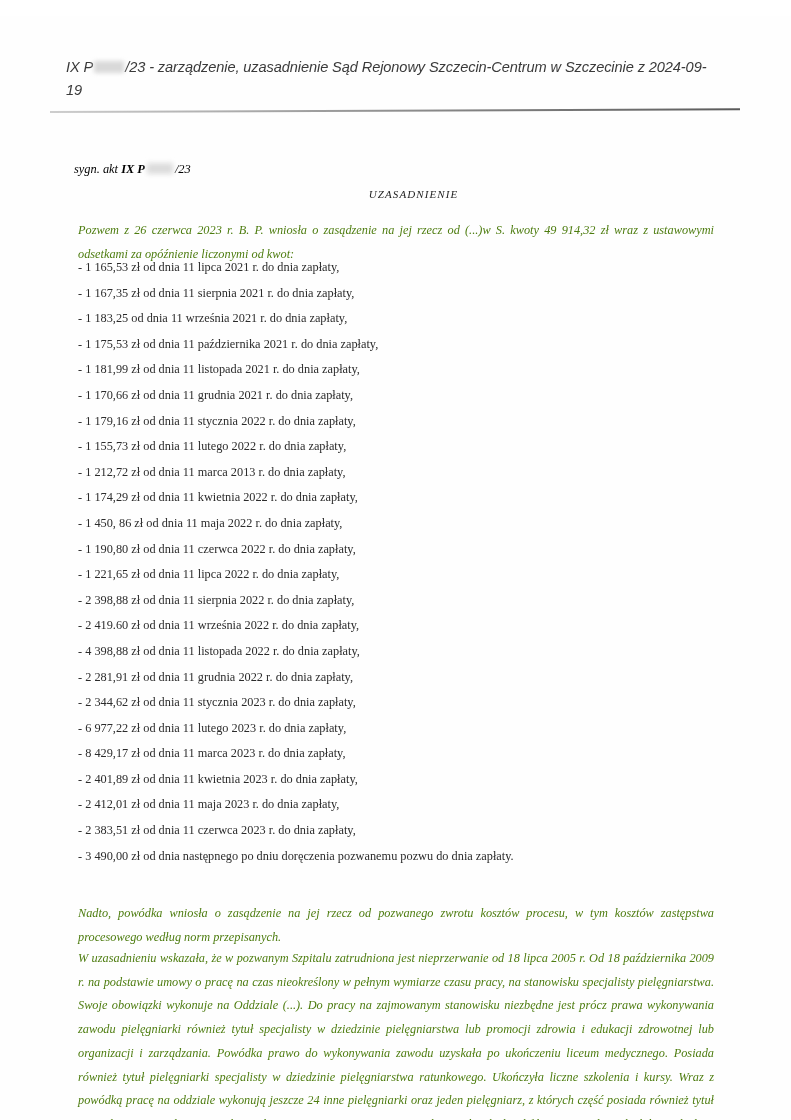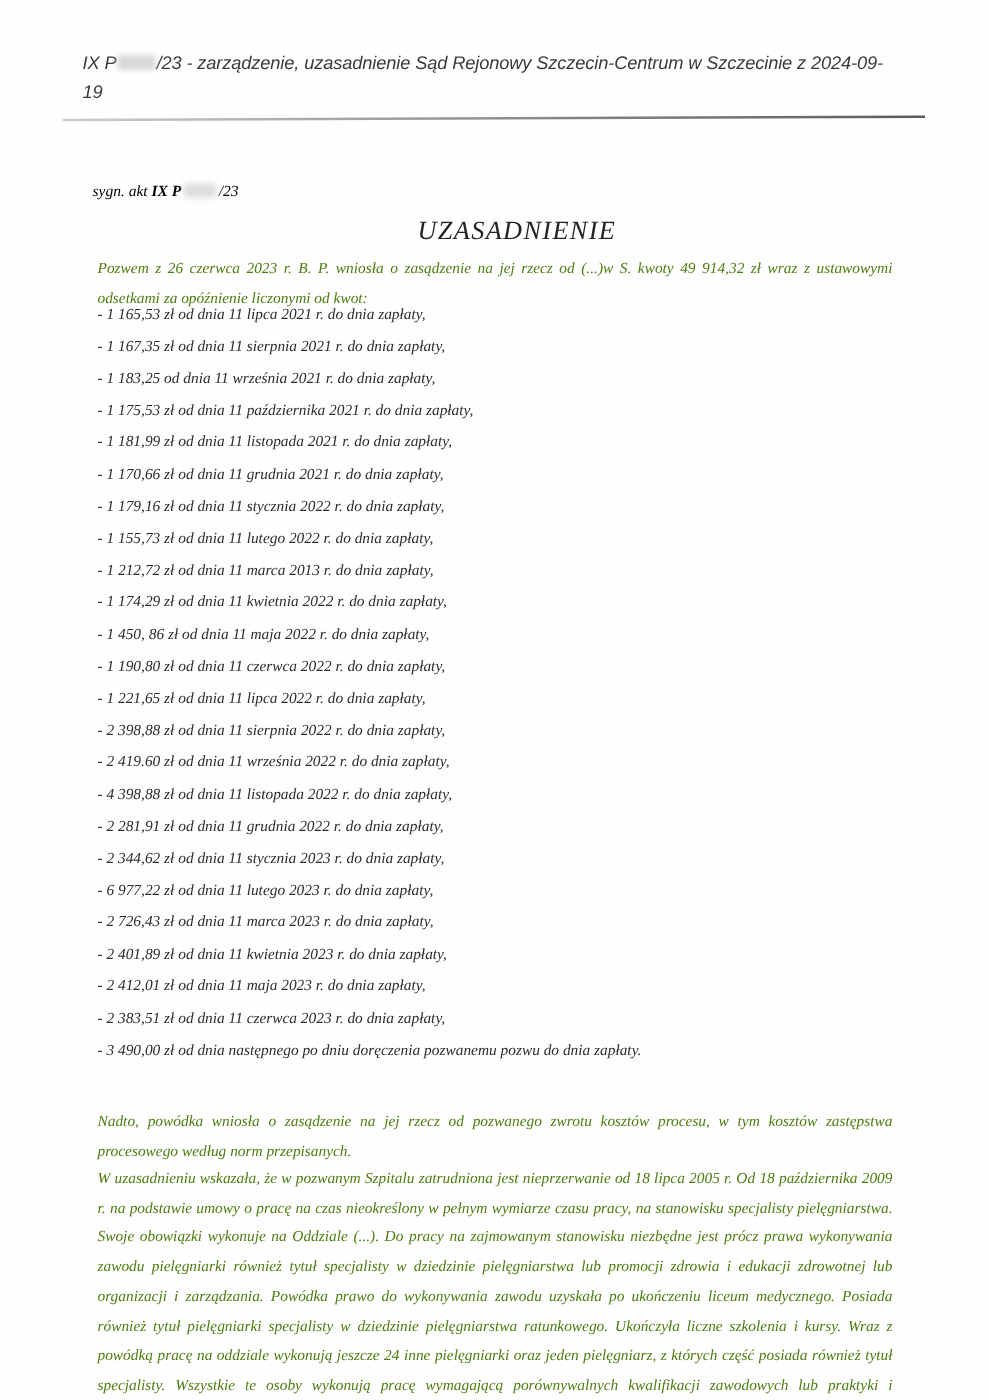--- a/index.html
+++ b/index.html
@@ -16,20 +16,21 @@
     font-family: "Liberation Serif", "DejaVu Serif", serif;
     color: #2a2a2a;
     -webkit-font-smoothing: antialiased;
   }
 
   
   .page {
     position: absolute;
     inset: 0;
     background: #fefefe;
+    margin-top: 16px;
   }
 
   
   .doc-header {
     position: absolute;
     left: 66px;
     top: 40px;
     width: 652px;
     font-family: "Liberation Sans", "DejaVu Sans", sans-serif;
     font-style: italic;
@@ -102,21 +103,21 @@
 
   .doc-title {
     position: absolute;
     left: 0;
     top: 172px;
     width: 791px;
     text-align: center;
     padding-left: 36px;
     box-sizing: border-box;
     font-style: italic;
-    font-size: 21px;
+    font-size: 11px;
     letter-spacing: 1.1px;
     color: #242424;
   }
 
   .para {
     position: absolute;
     left: 78px;
     width: 636px;
     font-style: italic;
     font-size: 12.3px;
@@ -132,21 +133,20 @@
   .claim-list {
     position: absolute;
     left: 78px;
     top: 245px;
     width: 620px;
     list-style: none;
     margin: 0;
     padding: 0;
   }
   .claim-list li {
-    font-style: italic;
     font-size: 12.3px;
     line-height: 1;
     height: 25.6px;
     color: #2b2b2b;
     white-space: nowrap;
   }
 </style>
 </head>
 <body>
 
@@ -178,21 +178,21 @@
         <li>- 1 174,29 zł od dnia 11 kwietnia 2022 r. do dnia zapłaty,</li>
         <li>- 1 450, 86 zł od dnia 11 maja 2022 r. do dnia zapłaty,</li>
         <li>- 1 190,80 zł od dnia 11 czerwca 2022 r. do dnia zapłaty,</li>
         <li>- 1 221,65 zł od dnia 11 lipca 2022 r. do dnia zapłaty,</li>
         <li>- 2 398,88 zł od dnia 11 sierpnia 2022 r. do dnia zapłaty,</li>
         <li>- 2 419.60 zł od dnia 11 września 2022 r. do dnia zapłaty,</li>
         <li>- 4 398,88 zł od dnia 11 listopada 2022 r. do dnia zapłaty,</li>
         <li>- 2 281,91 zł od dnia 11 grudnia 2022 r. do dnia zapłaty,</li>
         <li>- 2 344,62 zł od dnia 11 stycznia 2023 r. do dnia zapłaty,</li>
         <li>- 6 977,22 zł od dnia 11 lutego 2023 r. do dnia zapłaty,</li>
-        <li>- 2 726,43 zł od dnia 11 marca 2023 r. do dnia zapłaty,</li>
+        <li>- 8 429,17 zł od dnia 11 marca 2023 r. do dnia zapłaty,</li>
         <li>- 2 401,89 zł od dnia 11 kwietnia 2023 r. do dnia zapłaty,</li>
         <li>- 2 412,01 zł od dnia 11 maja 2023 r. do dnia zapłaty,</li>
         <li>- 2 383,51 zł od dnia 11 czerwca 2023 r. do dnia zapłaty,</li>
         <li>- 3 490,00 zł od dnia następnego po dniu doręczenia pozwanemu pozwu do dnia zapłaty.</li>
       </ul>
 
     <div class="para p-nadto">Nadto, powódka wniosła o zasądzenie na jej rzecz od pozwanego zwrotu kosztów procesu, w tym kosztów zastępstwa procesowego według norm przepisanych.</div>
 
     <div class="para p-uzas">W uzasadnieniu wskazała, że w pozwanym Szpitalu zatrudniona jest nieprzerwanie od 18 lipca 2005 r. Od 18 października 2009 r. na podstawie umowy o pracę na czas nieokreślony w pełnym wymiarze czasu pracy, na stanowisku specjalisty pielęgniarstwa. Swoje obowiązki wykonuje na Oddziale (...). Do pracy na zajmowanym stanowisku niezbędne jest prócz prawa wykonywania zawodu pielęgniarki również tytuł specjalisty w dziedzinie pielęgniarstwa lub promocji zdrowia i edukacji zdrowotnej lub organizacji i zarządzania. Powódka prawo do wykonywania zawodu uzyskała po ukończeniu liceum medycznego. Posiada również tytuł pielęgniarki specjalisty w dziedzinie pielęgniarstwa ratunkowego. Ukończyła liczne szkolenia i kursy. Wraz z powódką pracę na oddziale wykonują jeszcze 24 inne pielęgniarki oraz jeden pielęgniarz, z których część posiada również tytuł specjalisty. Wszystkie te osoby wykonują pracę wymagającą porównywalnych kwalifikacji zawodowych lub praktyki i doświadczenia zawodowego, a także pracę o porównywalnej odpowiedzialności i wysiłku. Mimo to, w okresie objętym sporem części spośród specjalistów pielęgniarstwa wypłacane jest wynagrodzenie,</div>
 

